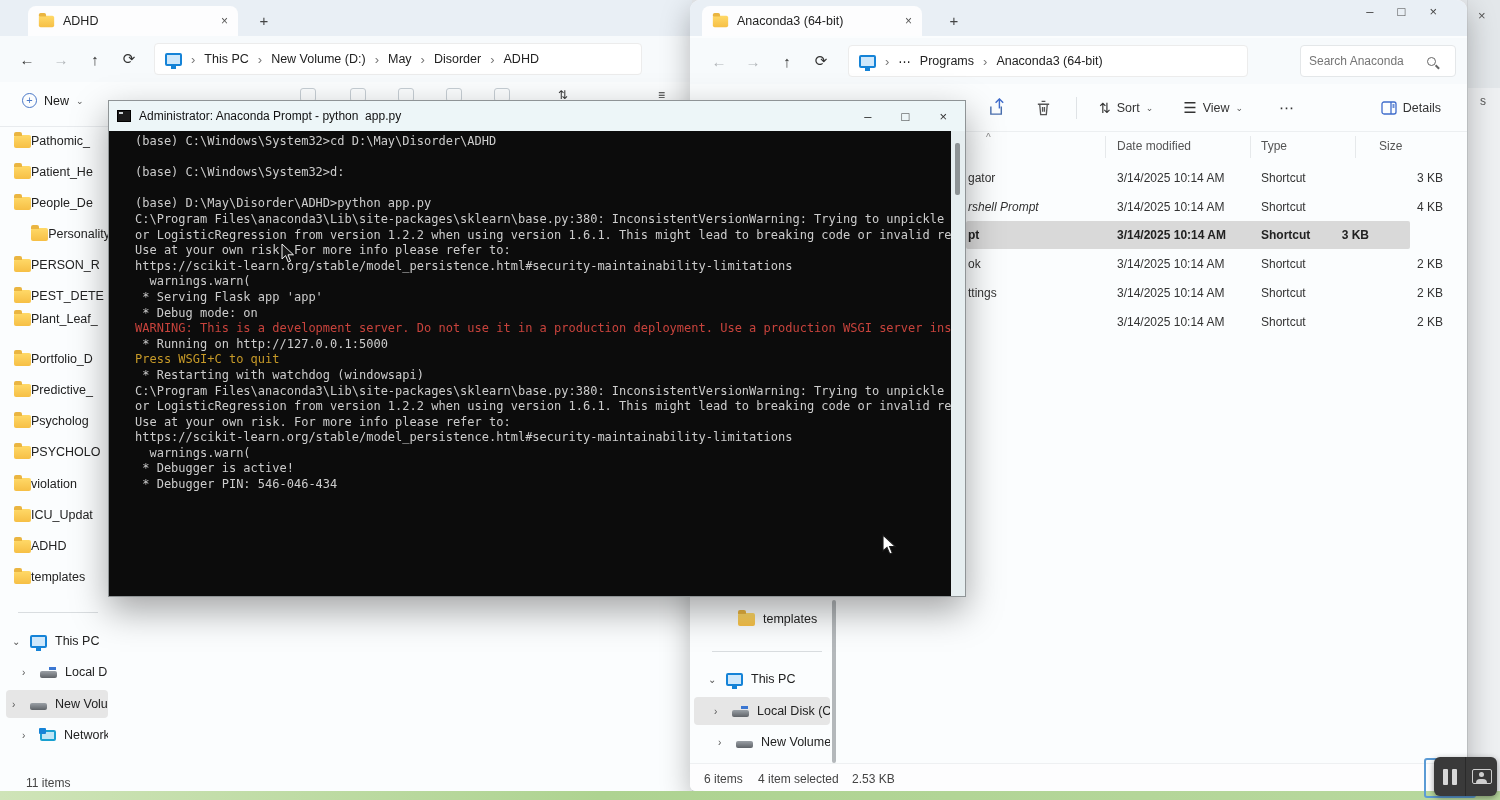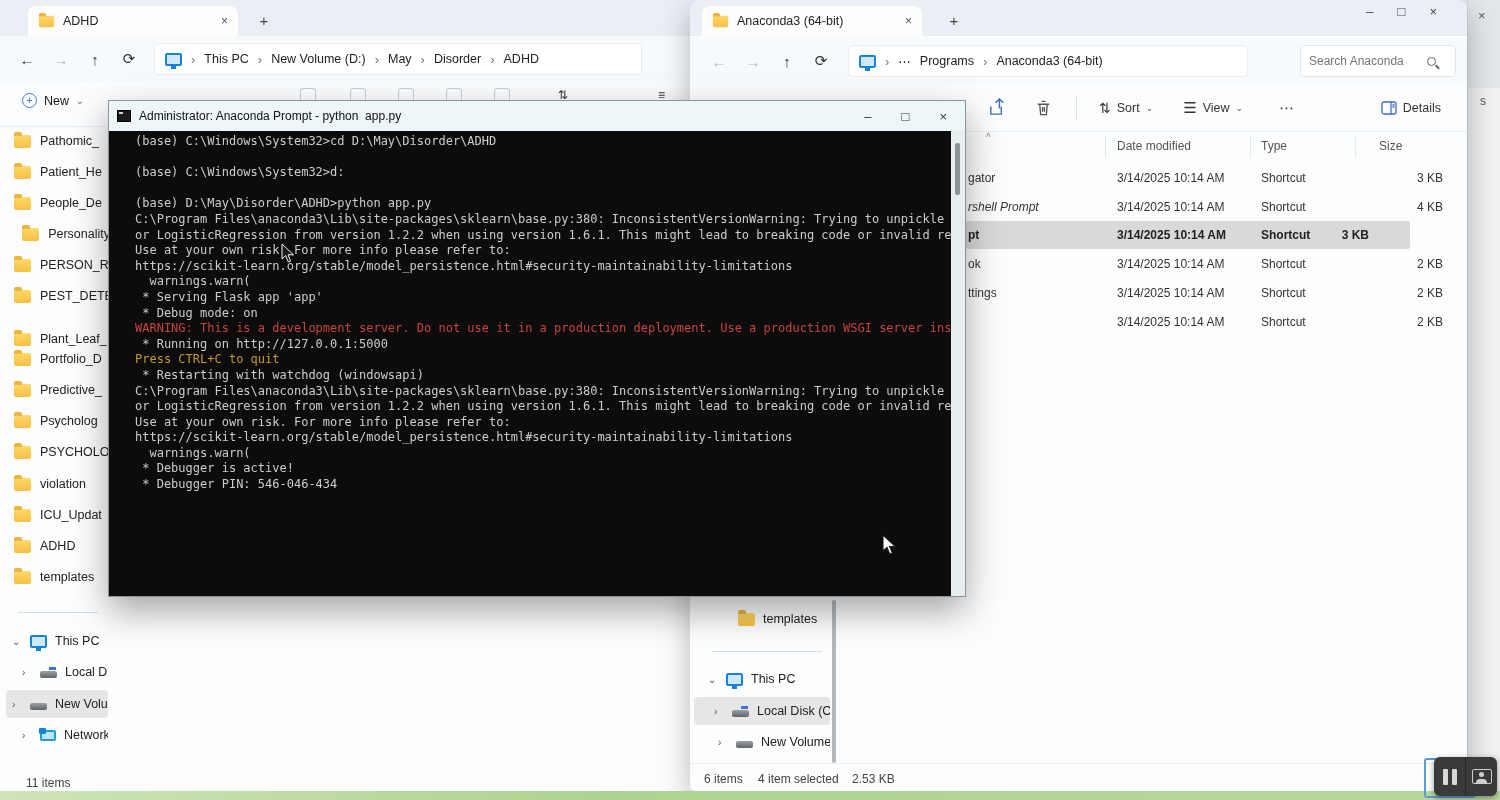--- a/index.html
+++ b/index.html
@@ -35,21 +35,21 @@
   .pc-ic { width:17px; height:13px; border:2px solid #1583d7; border-radius:2px; position:relative; background:#cfe8fb; flex:0 0 auto;}
   .pc-ic:after { content:""; position:absolute; left:4px; bottom:-5px; width:5px; height:3px; background:#1583d7; }
   .drive-ic { width:17px; height:7px; background:linear-gradient(#9aa0a6,#5f6368); border-radius:2px; position:relative; margin-top:4px; flex:0 0 auto;}
   .drive-ic.c:before { content:""; position:absolute; right:1px; top:-4px; width:7px; height:3px; background:#3b77d2; }
   .net-ic { width:16px; height:11px; border:2px solid #18a0d0; background:#bfe6f5; border-radius:2px; position:relative; flex:0 0 auto;}
   .net-ic:after { content:""; position:absolute; left:-3px; top:-4px; width:7px; height:6px; background:#1583d7; border-radius:1px; }
 
   
   #win-left { left:0; top:0; width:692px; height:791px; }
   #win-left .side-item { position:absolute; left:14px; width:96px; height:26px; display:flex;
-        align-items:center; gap:9px; font-size:12.5px; color:#222; overflow:hidden; white-space:nowrap; }
+        align-items:center; font-size:12.5px; color:#222; overflow:hidden; white-space:nowrap; }
   .tree-row { position:absolute; display:flex; align-items:center; gap:8px; font-size:12.5px; color:#222;
               height:28px; padding:0 6px; border-radius:4px; white-space:nowrap; overflow:hidden; }
   .tw { color:#555; font-size:10px; width:10px; flex:0 0 auto;}
   .hl { background:#e6e6e6; }
 
   
   .newbtn { position:absolute; display:flex; align-items:center; gap:7px; font-size:12.5px; color:#1a1a1a; }
   .plus-circ { width:15px; height:15px; border:1.4px solid #4a78c8; border-radius:50%; color:#4a78c8;
                font-size:11px; line-height:13px; text-align:center; }
   .caret { font-size:9px; color:#555; }
@@ -196,21 +196,21 @@
           <span>Personality</span>
         </div>
       <div class="side-item" style="top:252px;">
           <span class="fold"></span>
           <span>PERSON_R</span>
         </div>
       <div class="side-item" style="top:283px;">
           <span class="fold"></span>
           <span>PEST_DETE</span>
         </div>
-      <div class="side-item" style="top:326px;">
+      <div class="side-item" style="top:306px;">
           <span class="fold"></span>
           <span>Plant_Leaf_</span>
         </div>
       <div class="side-item" style="top:346px;">
           <span class="fold"></span>
           <span>Portfolio_D</span>
         </div>
       <div class="side-item" style="top:377px;">
           <span class="fold"></span>
           <span>Predictive_</span>
@@ -442,21 +442,21 @@
       <div class="tline" data-color="normal">(base) D:\May\Disorder\ADHD&gt;python app.py</div>
       <div class="tline" data-color="normal">C:\Program Files\anaconda3\Lib\site-packages\sklearn\base.py:380: InconsistentVersionWarning: Trying to unpickle estimat</div>
       <div class="tline" data-color="normal">or LogisticRegression from version 1.2.2 when using version 1.6.1. This might lead to breaking code or invalid results.</div>
       <div class="tline" data-color="normal">Use at your own risk. For more info please refer to:</div>
       <div class="tline" data-color="normal">https://scikit-learn.org/stable/model_persistence.html#security-maintainability-limitations</div>
       <div class="tline" data-color="normal">  warnings.warn(</div>
       <div class="tline" data-color="normal"> * Serving Flask app 'app'</div>
       <div class="tline" data-color="normal"> * Debug mode: on</div>
       <div class="tline" data-color="red">WARNING: This is a development server. Do not use it in a production deployment. Use a production WSGI server instead.</div>
       <div class="tline" data-color="normal"> * Running on http://127.0.0.1:5000</div>
-      <div class="tline" data-color="yellow">Press CTRL+C to quit</div>
+      <div class="tline" data-color="yellow">Press WSGI+C to quit</div>
       <div class="tline" data-color="normal"> * Restarting with watchdog (windowsapi)</div>
       <div class="tline" data-color="normal">C:\Program Files\anaconda3\Lib\site-packages\sklearn\base.py:380: InconsistentVersionWarning: Trying to unpickle estimat</div>
       <div class="tline" data-color="normal">or LogisticRegression from version 1.2.2 when using version 1.6.1. This might lead to breaking code or invalid results.</div>
       <div class="tline" data-color="normal">Use at your own risk. For more info please refer to:</div>
       <div class="tline" data-color="normal">https://scikit-learn.org/stable/model_persistence.html#security-maintainability-limitations</div>
       <div class="tline" data-color="normal">  warnings.warn(</div>
       <div class="tline" data-color="normal"> * Debugger is active!</div>
       <div class="tline" data-color="normal"> * Debugger PIN: 546-046-434</div>
     </div>
     <div id="term-scroll">

